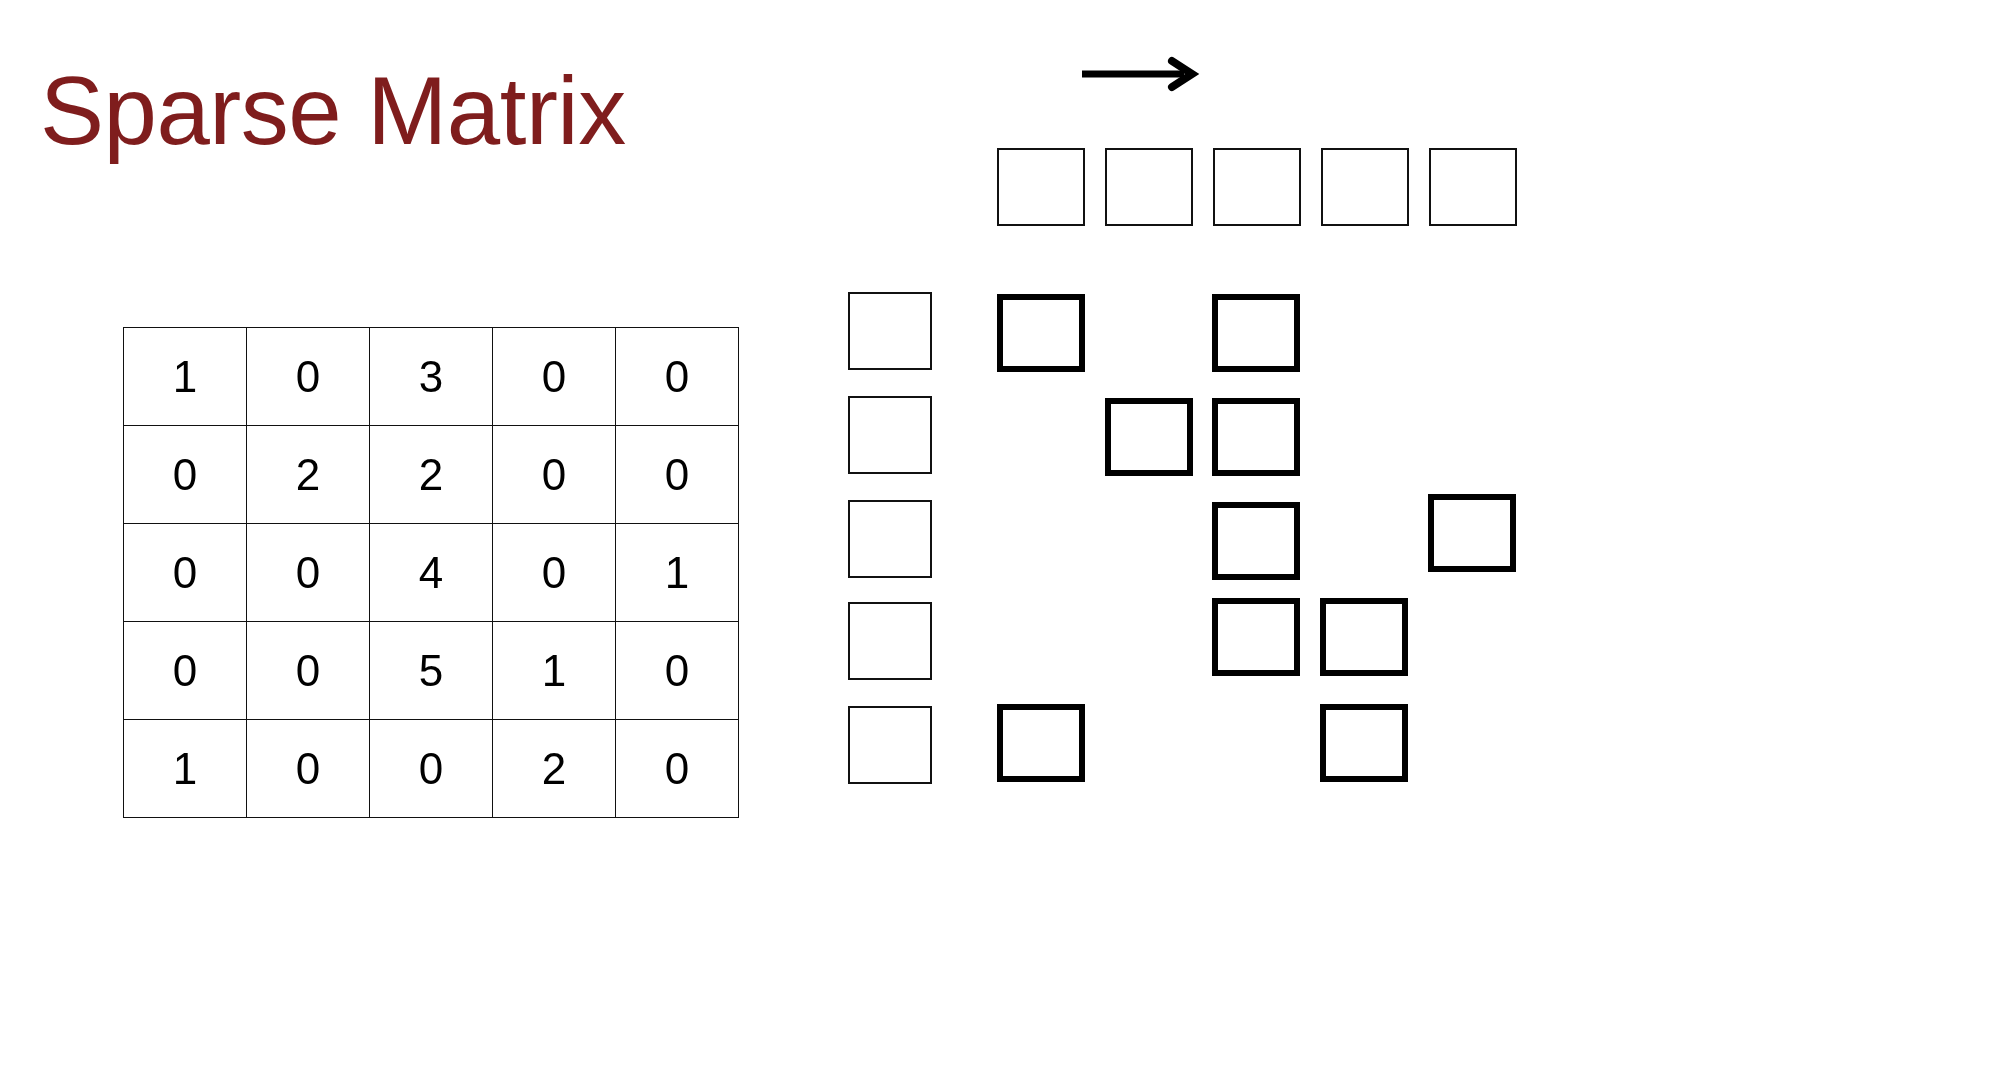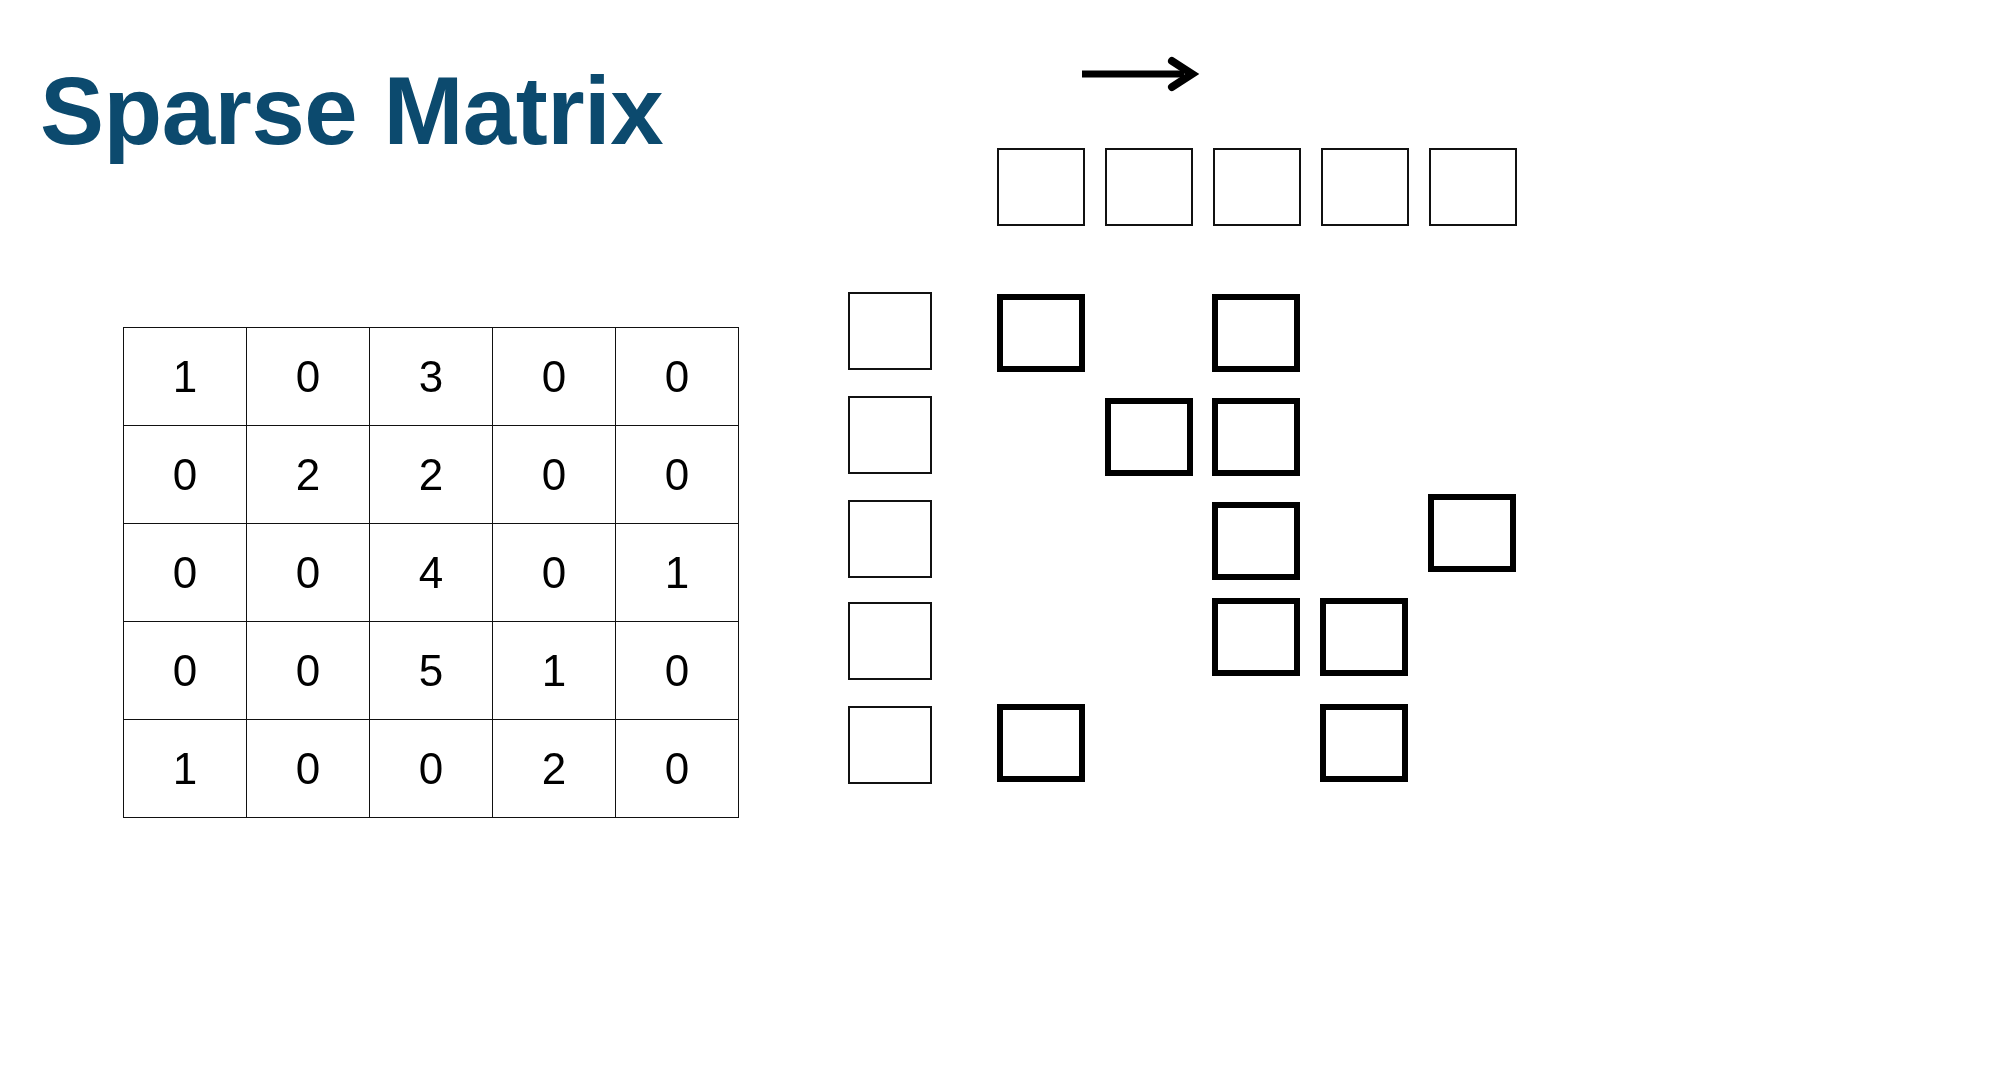--- a/index.html
+++ b/index.html
@@ -16,24 +16,24 @@
     font-family: "Liberation Sans", sans-serif;
     color: #000000;
   }
 
   
   #page-title {
     position: absolute;
     left: 40px;
     top: 58px;
     font-size: 96px;
-    font-weight: 700;
+    font-weight: 400;
     line-height: 1.1;
     letter-spacing: -0.5px;
-    color: #0c4a6e;
+    color: #7f1d1d;
     white-space: nowrap;
   }
 
   
   #matrix-table-wrap {
     position: absolute;
     left: 123px;
     top: 327px;
   }
   table.matrix-table {

